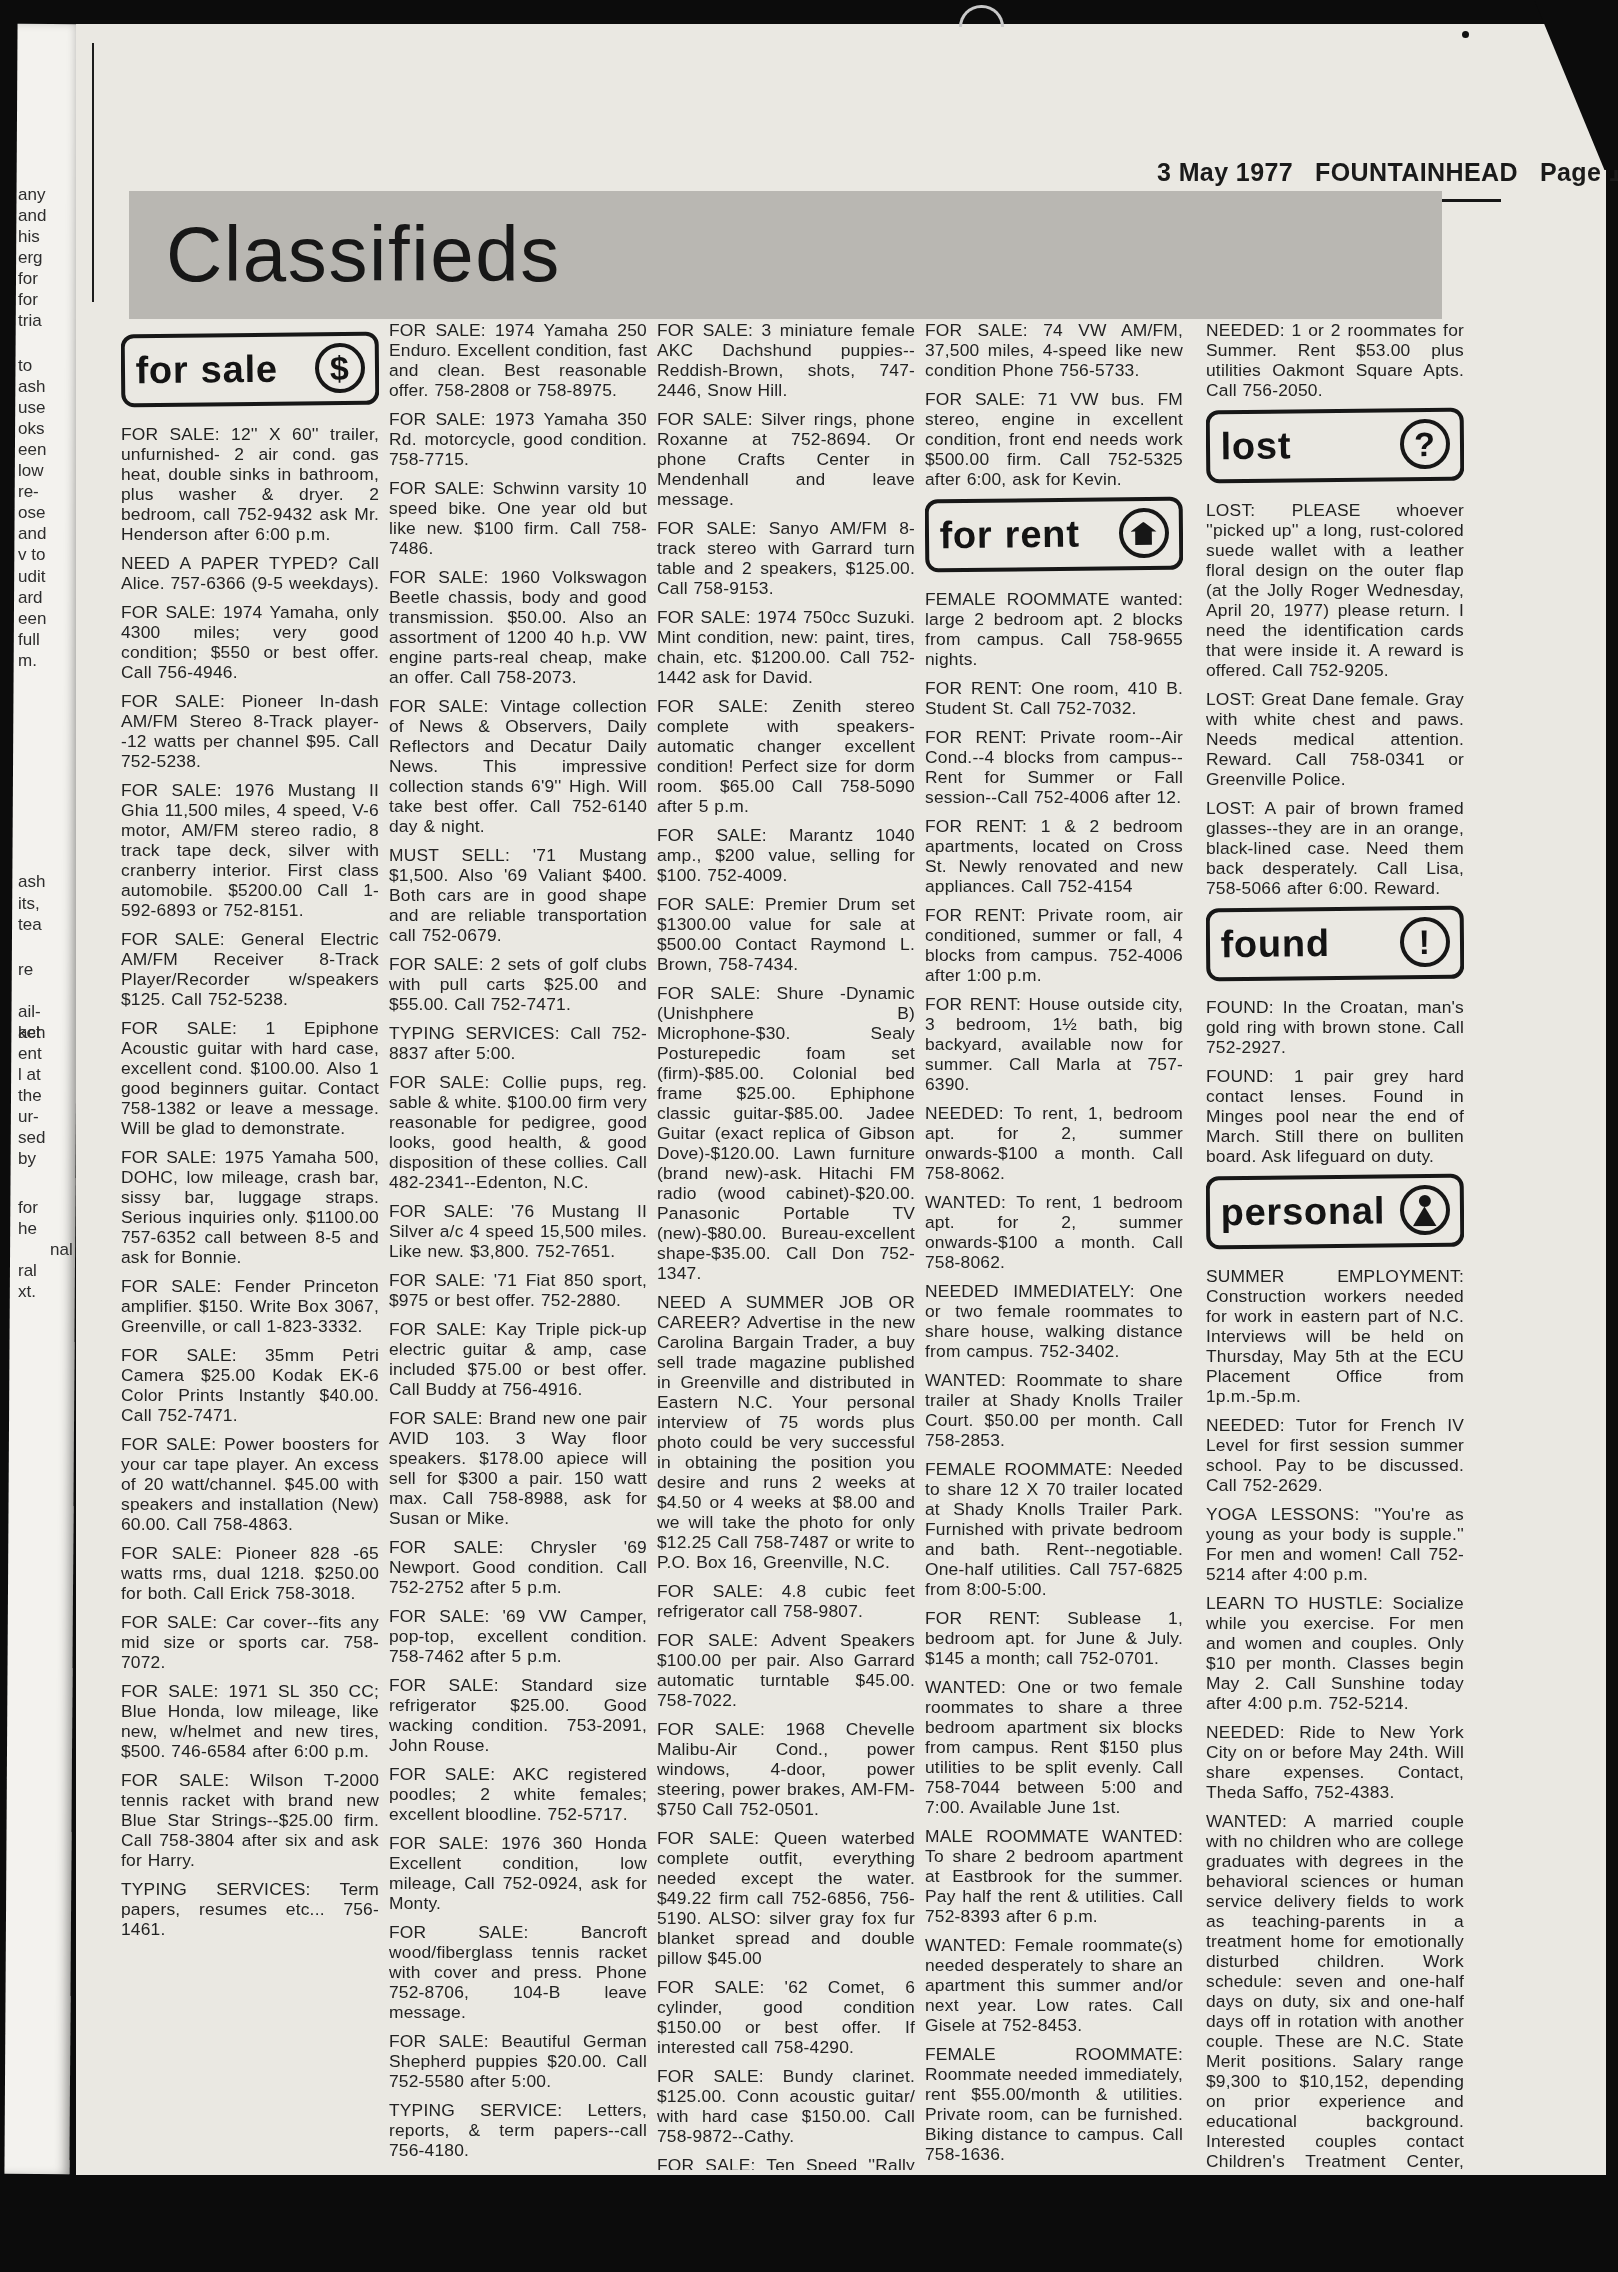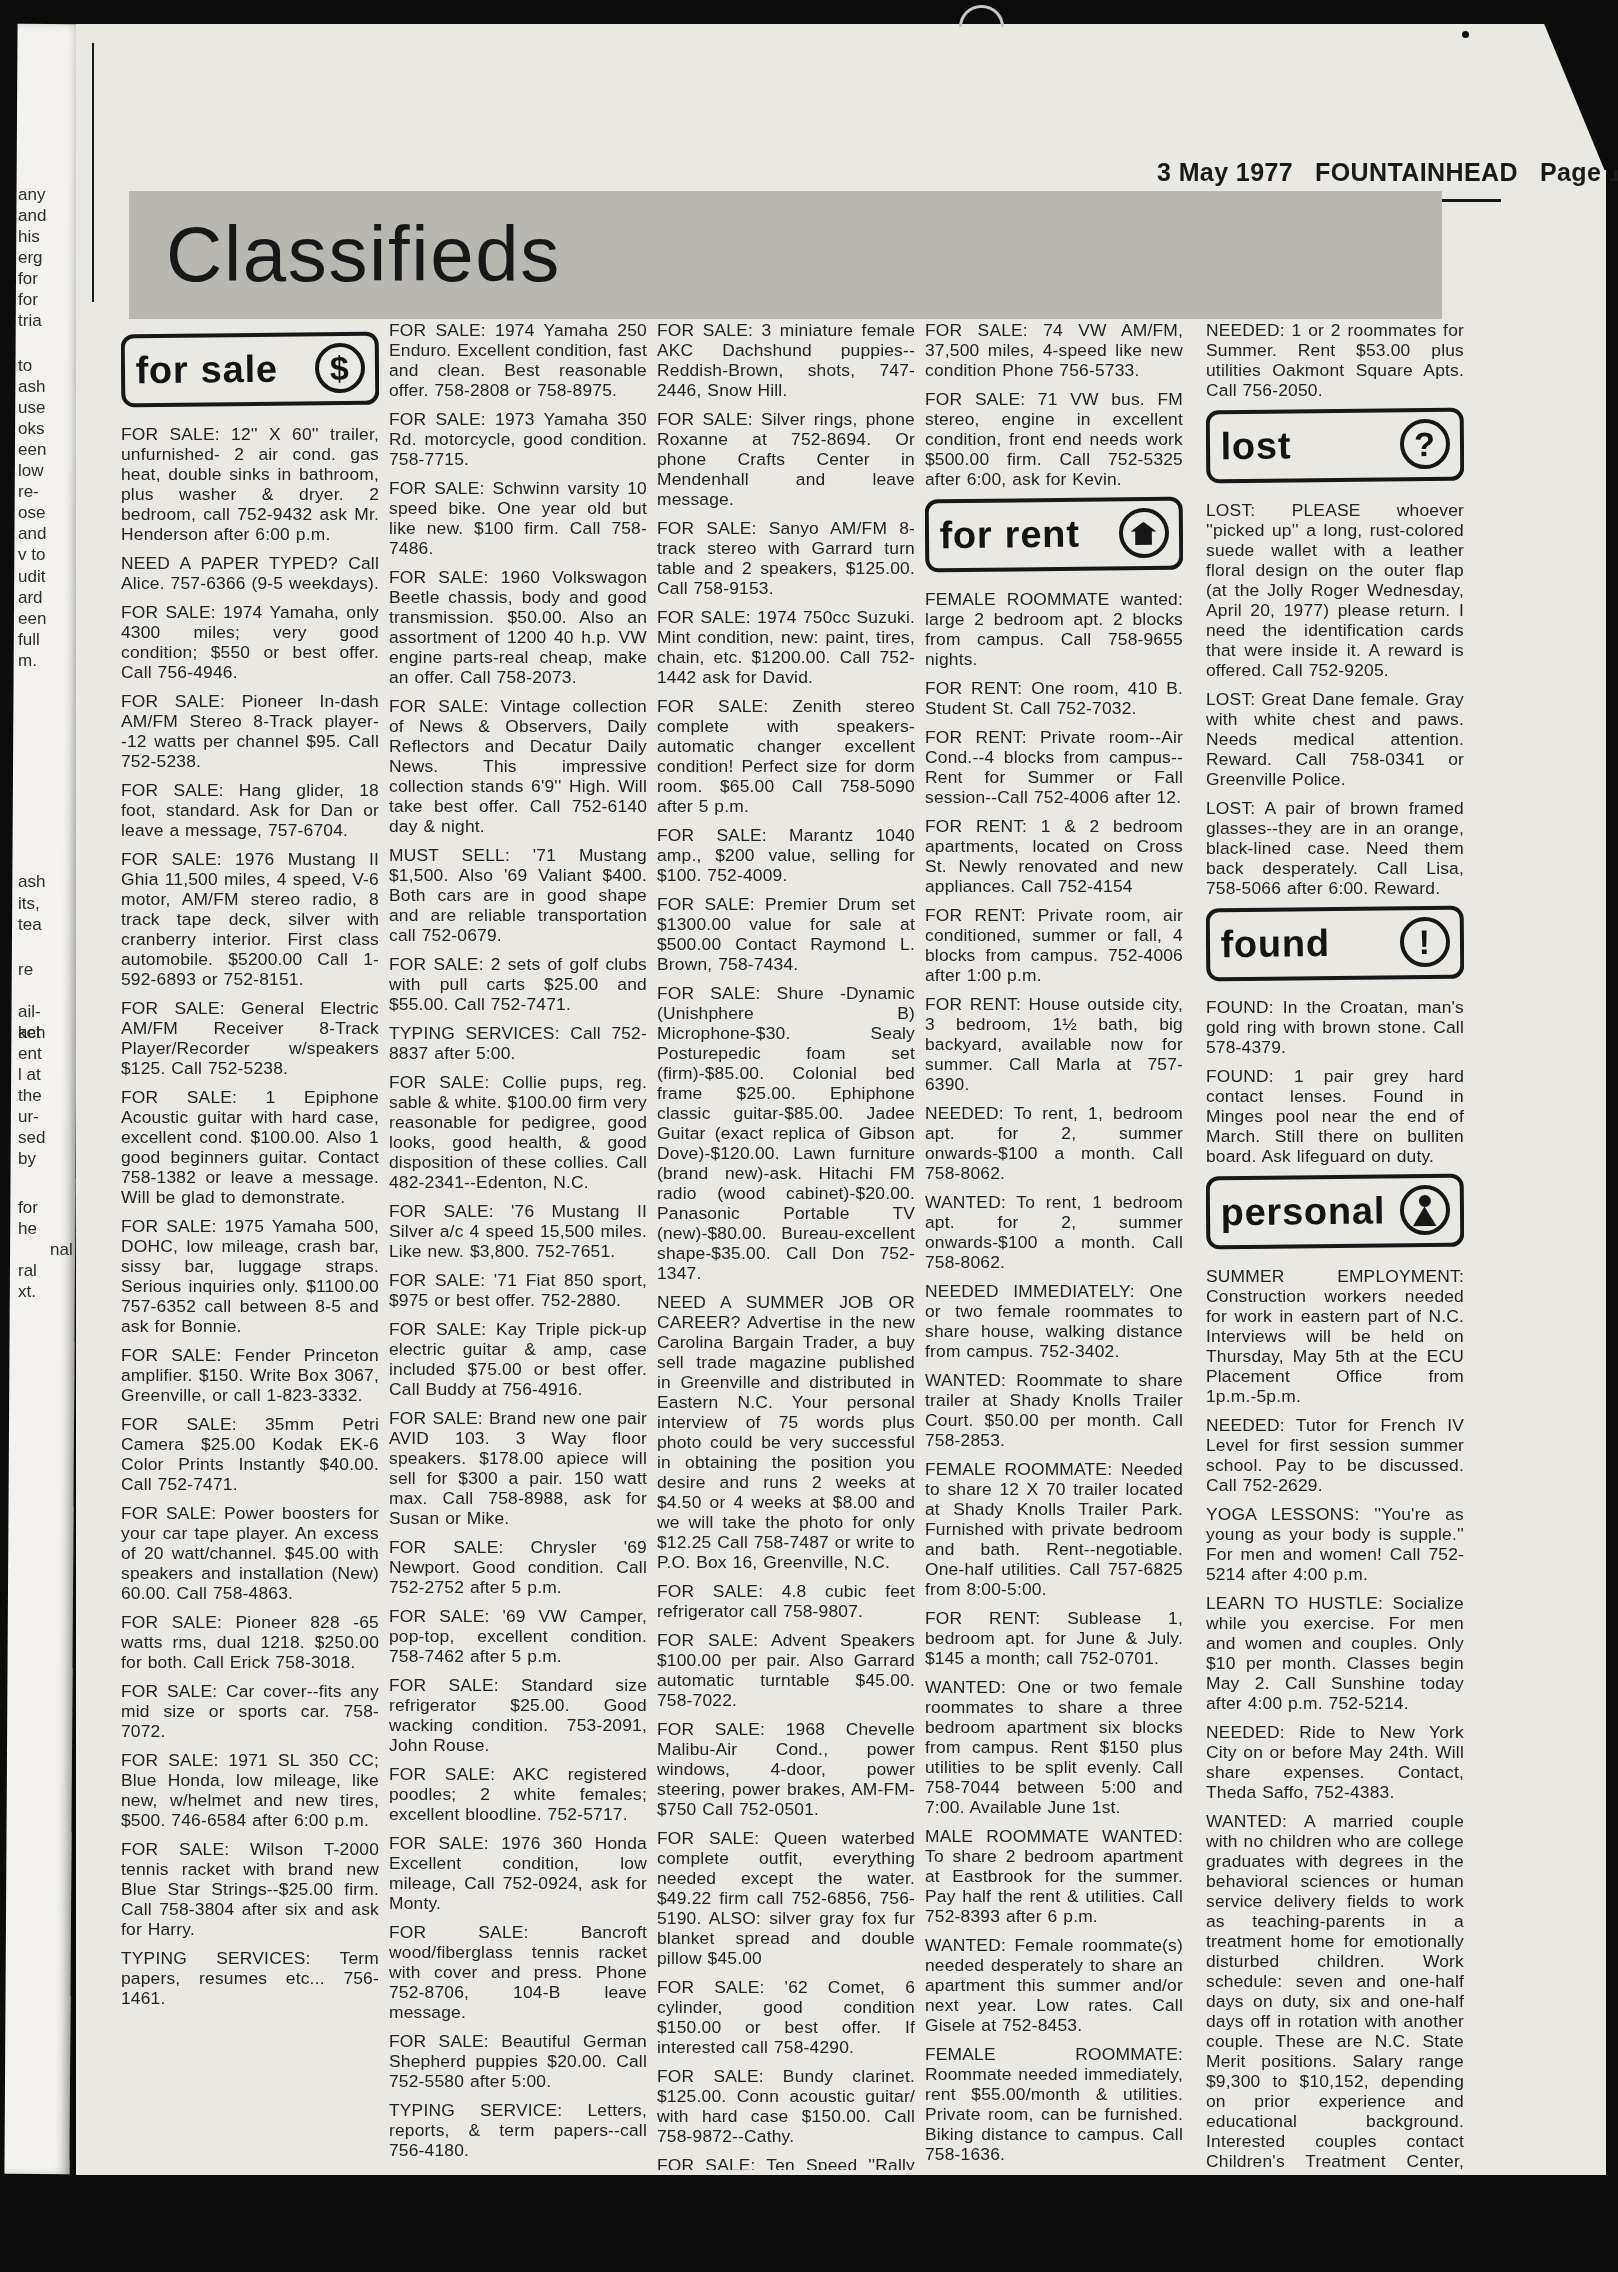--- a/index.html
+++ b/index.html
@@ -181,21 +181,20 @@
 
   <div class="col col-1">
       <div class="badge">
         <span class="badge-label">for sale</span>
         <span class="badge-icon">$</span>
       </div>
       <p class="ad">FOR SALE: 12'' X 60'' trailer, unfurnished- 2 air cond. gas heat, double sinks in bathroom, plus washer &amp; dryer. 2 bedroom, call 752-9432 ask Mr. Henderson after 6:00 p.m.</p>
       <p class="ad">NEED A PAPER TYPED? Call Alice. 757-6366 (9-5 weekdays).</p>
       <p class="ad">FOR SALE: 1974 Yamaha, only 4300 miles; very good condition; $550 or best offer. Call 756-4946.</p>
       <p class="ad">FOR SALE: Pioneer In-dash AM/FM Stereo 8-Track player--12 watts per channel $95. Call 752-5238.</p>
-      <p class="ad">FOR SALE: Hang glider, 18 foot, standard. Ask for Dan or leave a message, 757-6704.</p>
       <p class="ad">FOR SALE: 1976 Mustang II Ghia 11,500 miles, 4 speed, V-6 motor, AM/FM stereo radio, 8 track tape deck, silver with cranberry interior. First class automobile. $5200.00 Call 1-592-6893 or 752-8151.</p>
       <p class="ad">FOR SALE: General Electric AM/FM Receiver 8-Track Player/Recorder w/speakers $125. Call 752-5238.</p>
       <p class="ad">FOR SALE: 1 Epiphone Acoustic guitar with hard case, excellent cond. $100.00. Also 1 good beginners guitar. Contact 758-1382 or leave a message. Will be glad to demonstrate.</p>
       <p class="ad">FOR SALE: 1975 Yamaha 500, DOHC, low mileage, crash bar, sissy bar, luggage straps. Serious inquiries only. $1100.00 757-6352 call between 8-5 and ask for Bonnie.</p>
       <p class="ad">FOR SALE: Fender Princeton amplifier. $150. Write Box 3067, Greenville, or call 1-823-3332.</p>
       <p class="ad">FOR SALE: 35mm Petri Camera $25.00 Kodak EK-6 Color Prints Instantly $40.00. Call 752-7471.</p>
       <p class="ad">FOR SALE: Power boosters for your car tape player. An excess of 20 watt/channel. $45.00 with speakers and installation (New) 60.00. Call 758-4863.</p>
       <p class="ad">FOR SALE: Pioneer 828 -65 watts rms, dual 1218. $250.00 for both. Call Erick 758-3018.</p>
       <p class="ad">FOR SALE: Car cover--fits any mid size or sports car. 758-7072.</p>
       <p class="ad">FOR SALE: 1971 SL 350 CC; Blue Honda, low mileage, like new, w/helmet and new tires, $500. 746-6584 after 6:00 p.m.</p>
@@ -277,21 +276,21 @@
         <span class="badge-label">lost</span>
         <span class="badge-icon">?</span>
       </div>
       <p class="ad">LOST: PLEASE whoever ''picked up'' a long, rust-colored suede wallet with a leather floral design on the outer flap (at the Jolly Roger Wednesday, April 20, 1977) please return. I need the identification cards that were inside it. A reward is offered. Call 752-9205.</p>
       <p class="ad">LOST: Great Dane female. Gray with white chest and paws. Needs medical attention. Reward. Call 758-0341 or Greenville Police.</p>
       <p class="ad">LOST: A pair of brown framed glasses--they are in an orange, black-lined case. Need them back desperately. Call Lisa, 758-5066 after 6:00. Reward.</p>
       <div class="badge">
         <span class="badge-label">found</span>
         <span class="badge-icon">!</span>
       </div>
-      <p class="ad">FOUND: In the Croatan, man's gold ring with brown stone. Call 578-4379.</p>
+      <p class="ad">FOUND: In the Croatan, man's gold ring with brown stone. Call 752-2927.</p>
       <p class="ad">FOUND: 1 pair grey hard contact lenses. Found in Minges pool near the end of March. Still there on bulliten board. Ask lifeguard on duty.</p>
       <div class="badge">
         <span class="badge-label">personal</span>
         <span class="badge-icon">
           <span class="person-head"></span>
           <span class="person-body"></span>
         </span>
       </div>
       <p class="ad">SUMMER EMPLOYMENT: Construction workers needed for work in eastern part of N.C. Interviews will be held on Thursday, May 5th at the ECU Placement Office from 1p.m.-5p.m.</p>
       <p class="ad">NEEDED: Tutor for French IV Level for first session summer school. Pay to be discussed. Call 752-2629.</p>

